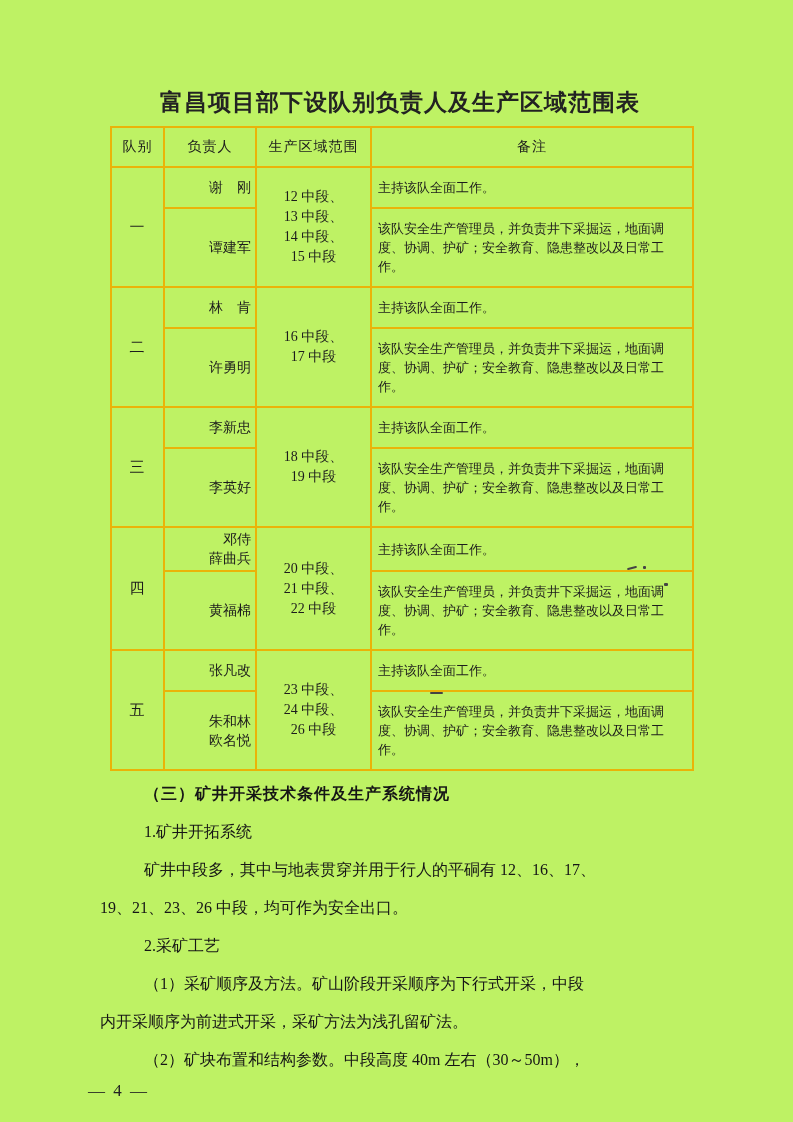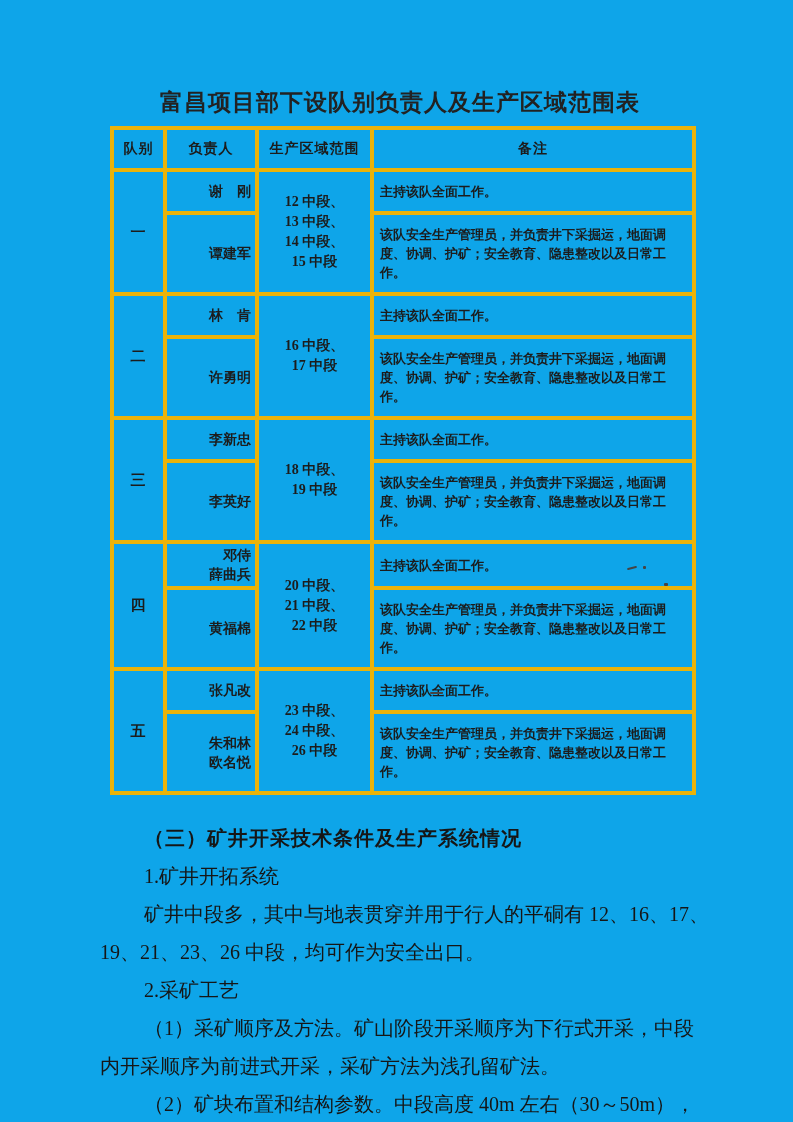--- a/index.html
+++ b/index.html
@@ -4,21 +4,21 @@
 <style>
   html,body{margin:0;padding:0;}
   body{
     background:#e9e9e7;
     font-family:"Liberation Serif", serif;
   }
   .page{
     position:relative;
     width:793px;height:1122px;
     margin:0 auto;
-    background:#0ea5e9;
+    background:#bef264;
     color:#1d1d1d;
     overflow:hidden;
     box-sizing:border-box;
     padding:88px 93px 0 100px;
   }
   
   .doc-title{
     margin:0 0 8px 0;
     font-size:23px;
     font-weight:700;
@@ -30,46 +30,46 @@
   
   table.team-table{
     border-collapse:collapse;
     table-layout:fixed;
     width:582px;
     margin-left:10px;
     border:2px solid #2e2e2e;
     font-size:14px;
   }
   .team-table th,.team-table td{
-    border:4px solid #eab308;
+    border:2px solid #eab308;
     padding:2px 4px;
     vertical-align:middle;
-    font-weight:bold;
+    font-weight:normal;
     color:#1c1c1c;
   }
   .team-table th{
     height:34px;
     text-align:center;
     letter-spacing:1px;
   }
   .col-team{width:53px;}
   .col-name{width:92px;}
   .col-area{width:115px;}
   .col-remark{width:322px;}
   td.team{ text-align:center; font-size:15px; letter-spacing:1px;}
   td.name{ text-align:right; line-height:19px;}
   td.area{ text-align:center; line-height:20px; padding:2px 24px;}
   td.remark{ text-align:left; line-height:19px; padding:10px 6px; font-size:13px;}
   tr.leader-row{height:34px;}
   tr.manager-row{height:44px;}
   
   .body-text{
-    margin-top:24px;
+    margin-top:4px;
     width:600px;
-    font-size:20px;
+    font-size:16px;
     line-height:38px;
     color:#161616;
   }
   .body-line{white-space:nowrap;}
   .body-line.indent{padding-left:44px;}
   .body-line.bold{font-weight:700;letter-spacing:1px;}
   
   .page-number{
     margin:2px 0 0 -12px;
     font-size:17px;

